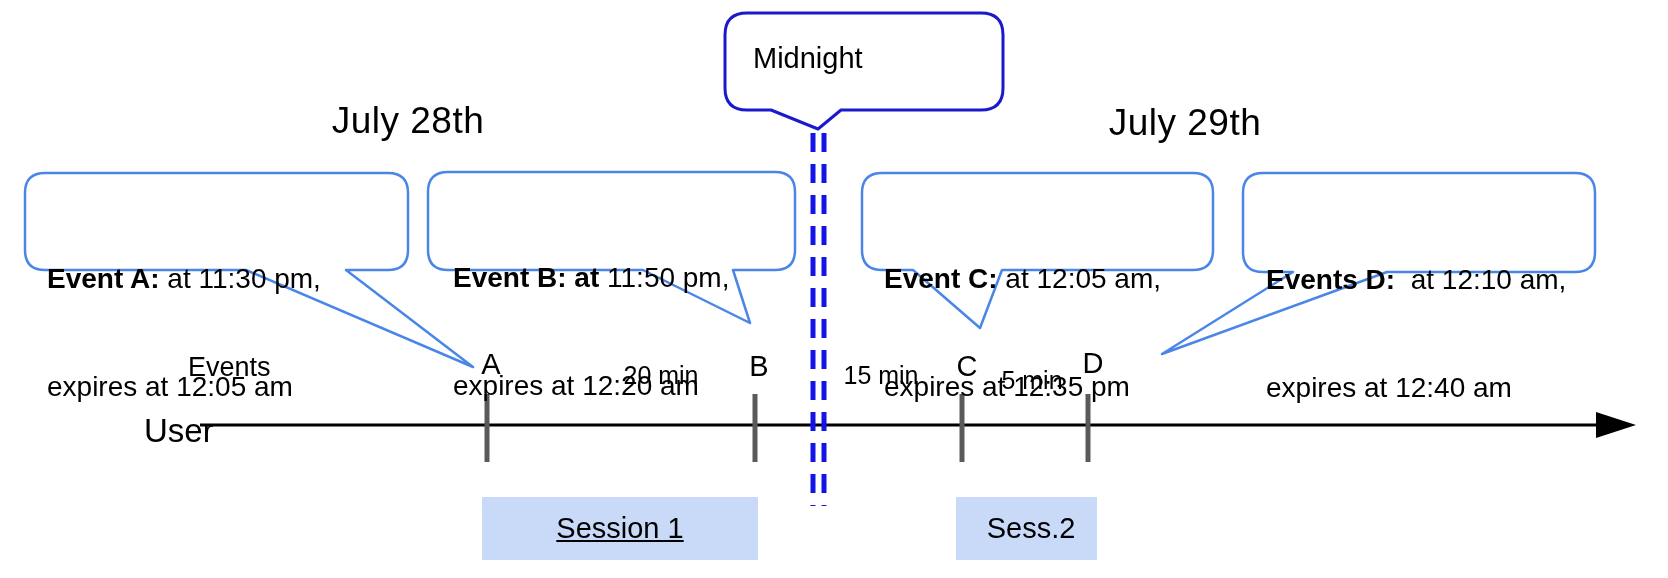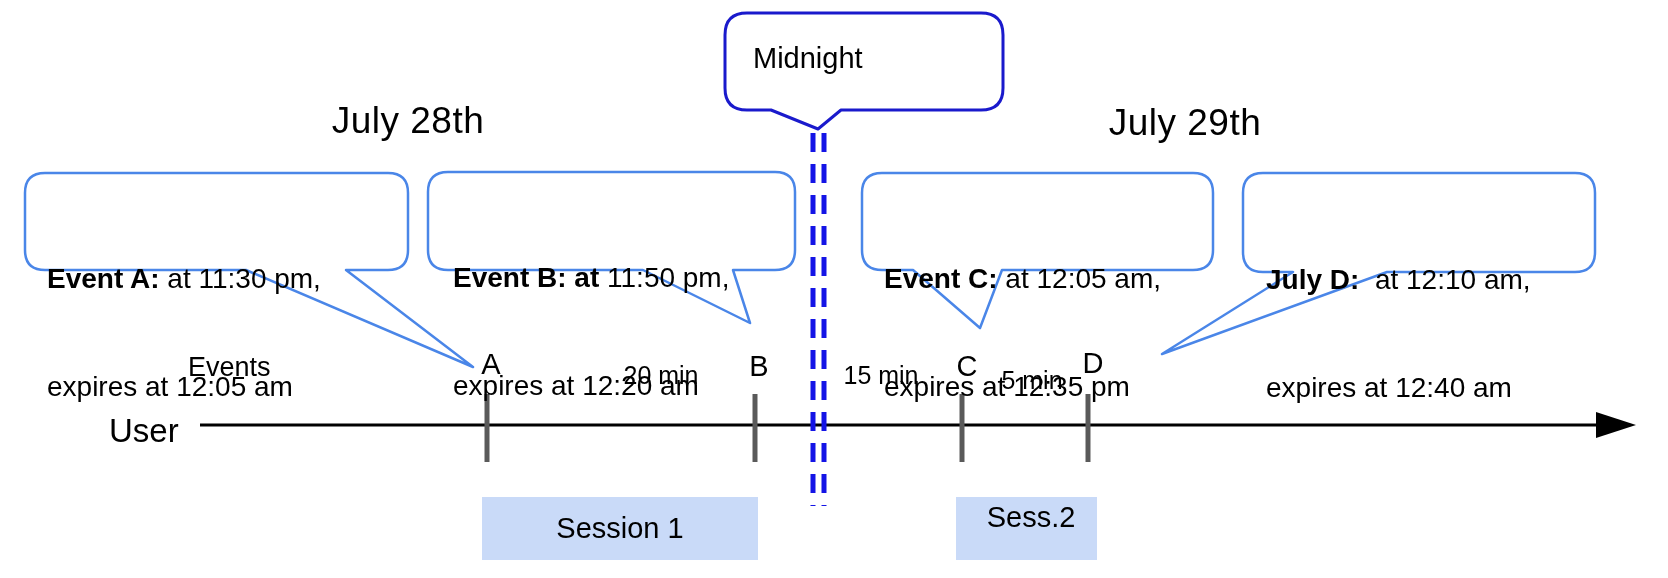--- a/index.html
+++ b/index.html
@@ -12,21 +12,21 @@
     color: #000000;
     overflow: hidden;
   }
   #shapes { position: absolute; left: 0; top: 0; }
   .abs { position: absolute; white-space: pre; }
   .date-heading { font-size: 37px; transform: translateX(-50%); letter-spacing: 0.5px; text-align: center; }
   .midnight-label { font-size: 29px; }
   .callout-text { font-size: 28px; line-height: 36px; }
   .callout-text .b { font-weight: bold; }
   .events-label { font-size: 27px; }
-  .user-label { font-size: 33px; }
+  .user-label { font-size: 33px; margin-left: 35px; }
   .tick-label { font-size: 29px; transform: translateX(-50%); }
   .interval-label { font-size: 25px; transform: translateX(-50%); }
   .session-label {
     position: absolute;
     display: flex; align-items: center; justify-content: center;
     font-size: 29px;
   }
 </style>
 </head>
 <body>
@@ -68,32 +68,32 @@
   </div>
   <div class="abs callout-text" style="left:453px; top:188px;">
     <div><span class="b">Event B: at</span><span> 11:50 pm,</span></div>
     <div>expires at 12:20 am</div>
   </div>
   <div class="abs callout-text" style="left:884px; top:189px;">
     <div><span class="b">Event C:</span><span> at 12:05 am,</span></div>
     <div>expires at 12:35 pm</div>
   </div>
   <div class="abs callout-text" style="left:1266px; top:190px;">
-    <div><span class="b">July D:</span><span>  at 12:10 am,</span></div>
+    <div><span class="b">Events D:</span><span>  at 12:10 am,</span></div>
     <div>expires at 12:40 am</div>
   </div>
 
   <div class="abs events-label" style="left:188px; top:352px;">Events</div>
   <div class="abs user-label" style="left:109px; top:412px;">User</div>
 
   <div class="abs tick-label" style="left:491px; top:348px;">A</div>
   <div class="abs tick-label" style="left:759px; top:350px;">B</div>
   <div class="abs tick-label" style="left:967px; top:350px;">C</div>
   <div class="abs tick-label" style="left:1093px; top:347px;">D</div>
 
   <div class="abs interval-label" style="left:661px; top:361px;">20 min</div>
   <div class="abs interval-label" style="left:881px; top:361px;">15 min</div>
   <div class="abs interval-label" style="left:1032px; top:366px;text-align:right;">5 min</div>
 
-  <div class="session-label" style="left:482px; top:497px; width:276px; height:63px;">Session 1</div>
-  <div class="session-label" style="left:956px; top:486px; width:150px; height:63px;">Sess.2</div>
+  <div class="session-label" style="left:482px; top:497px; width:276px; height:63px;text-decoration:underline;">Session 1</div>
+  <div class="session-label" style="left:956px; top:497px; width:150px; height:63px;">Sess.2</div>
 
 </div>
 
 </body></html>

